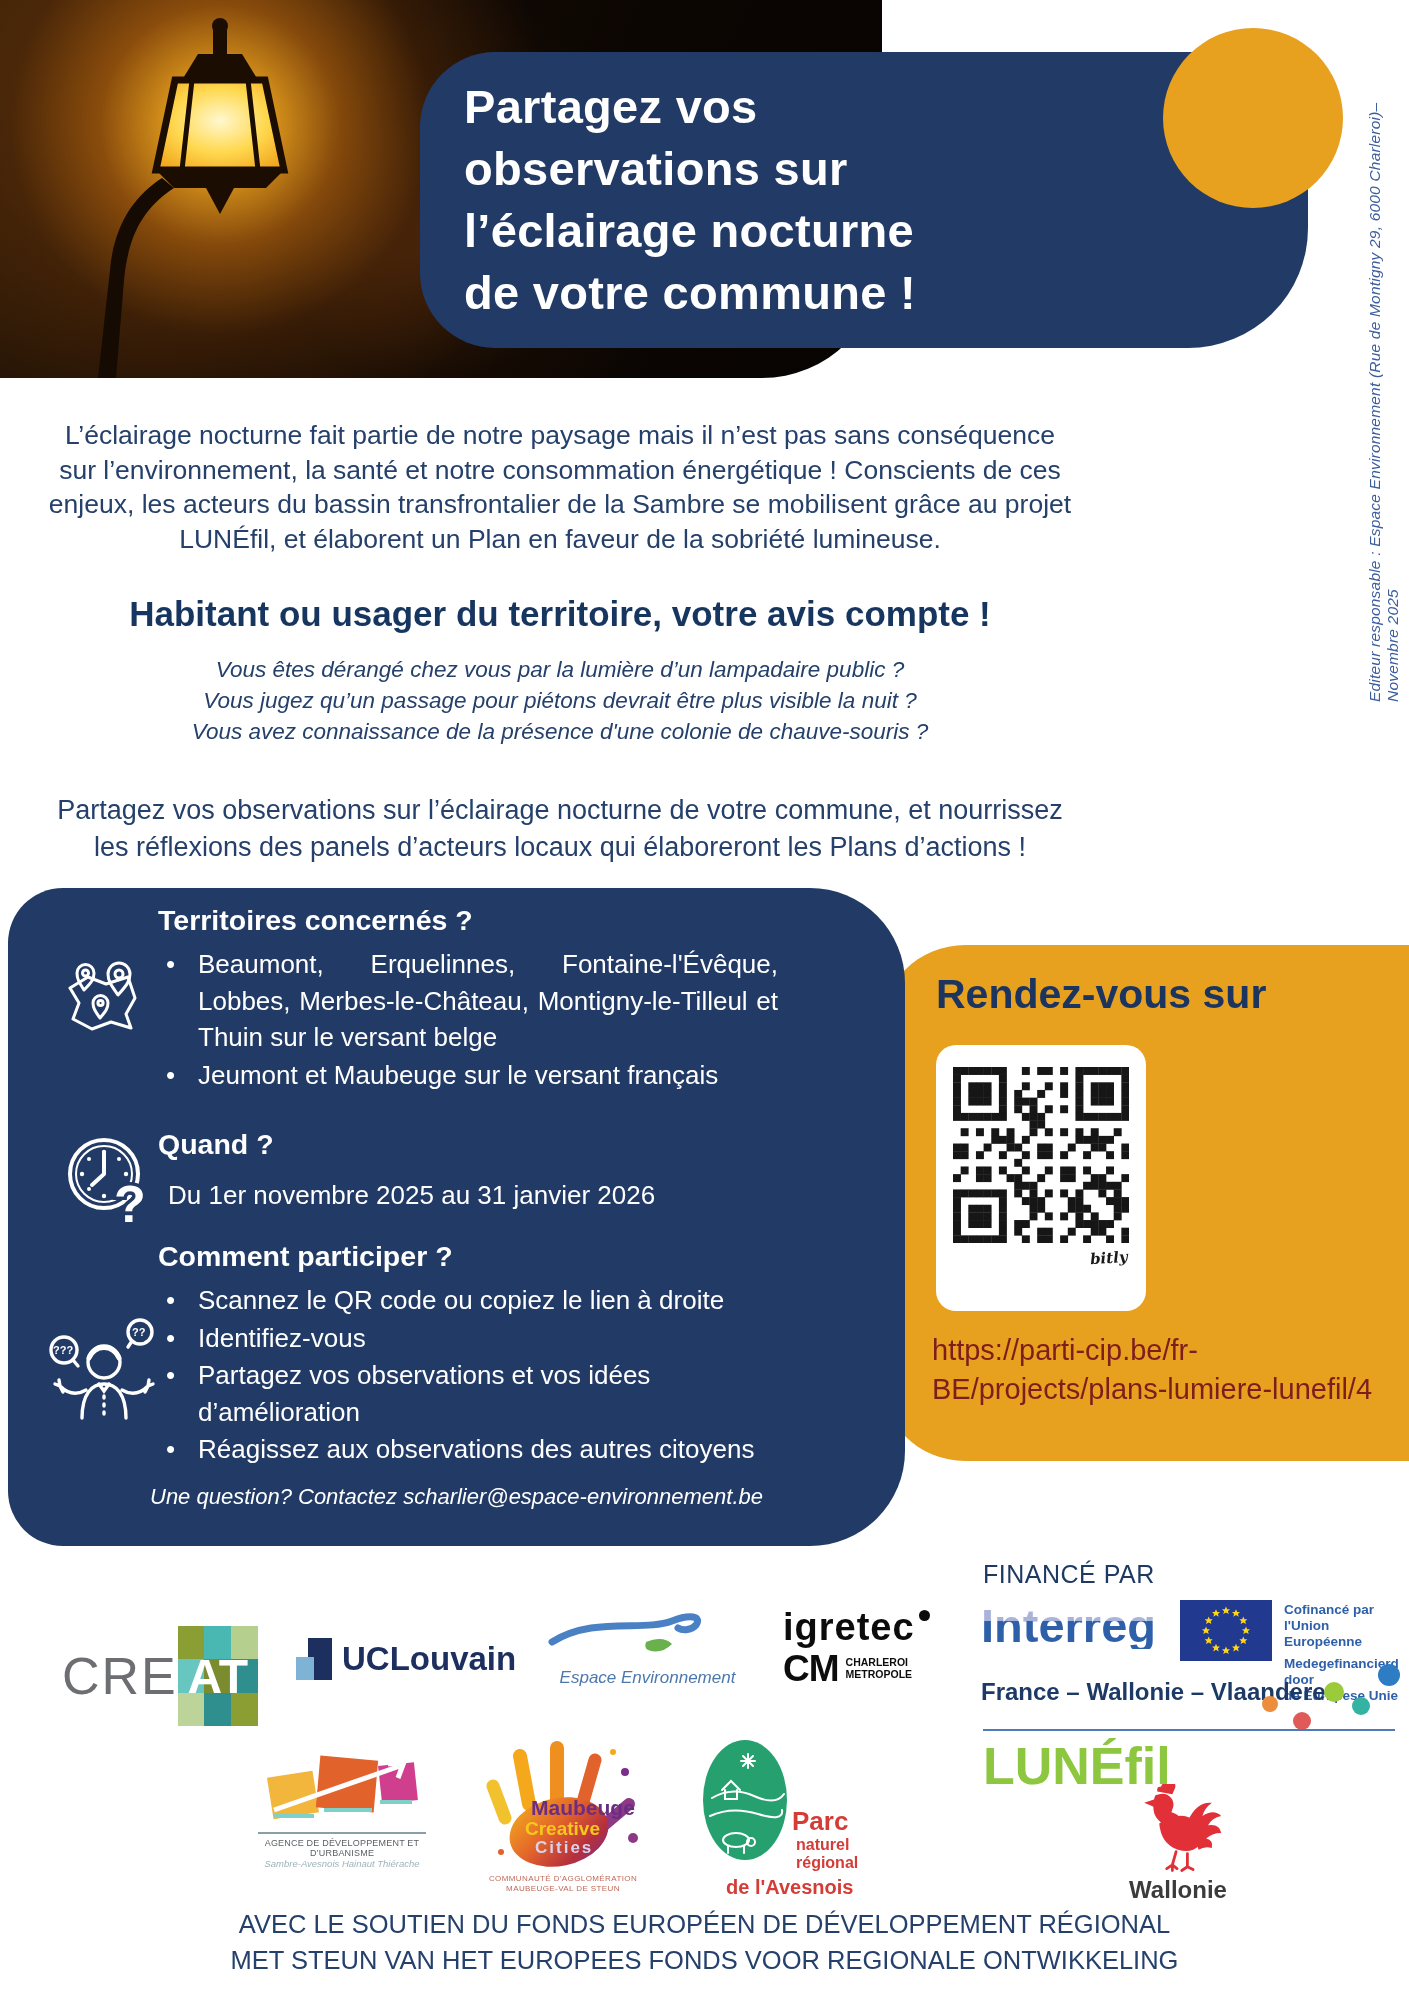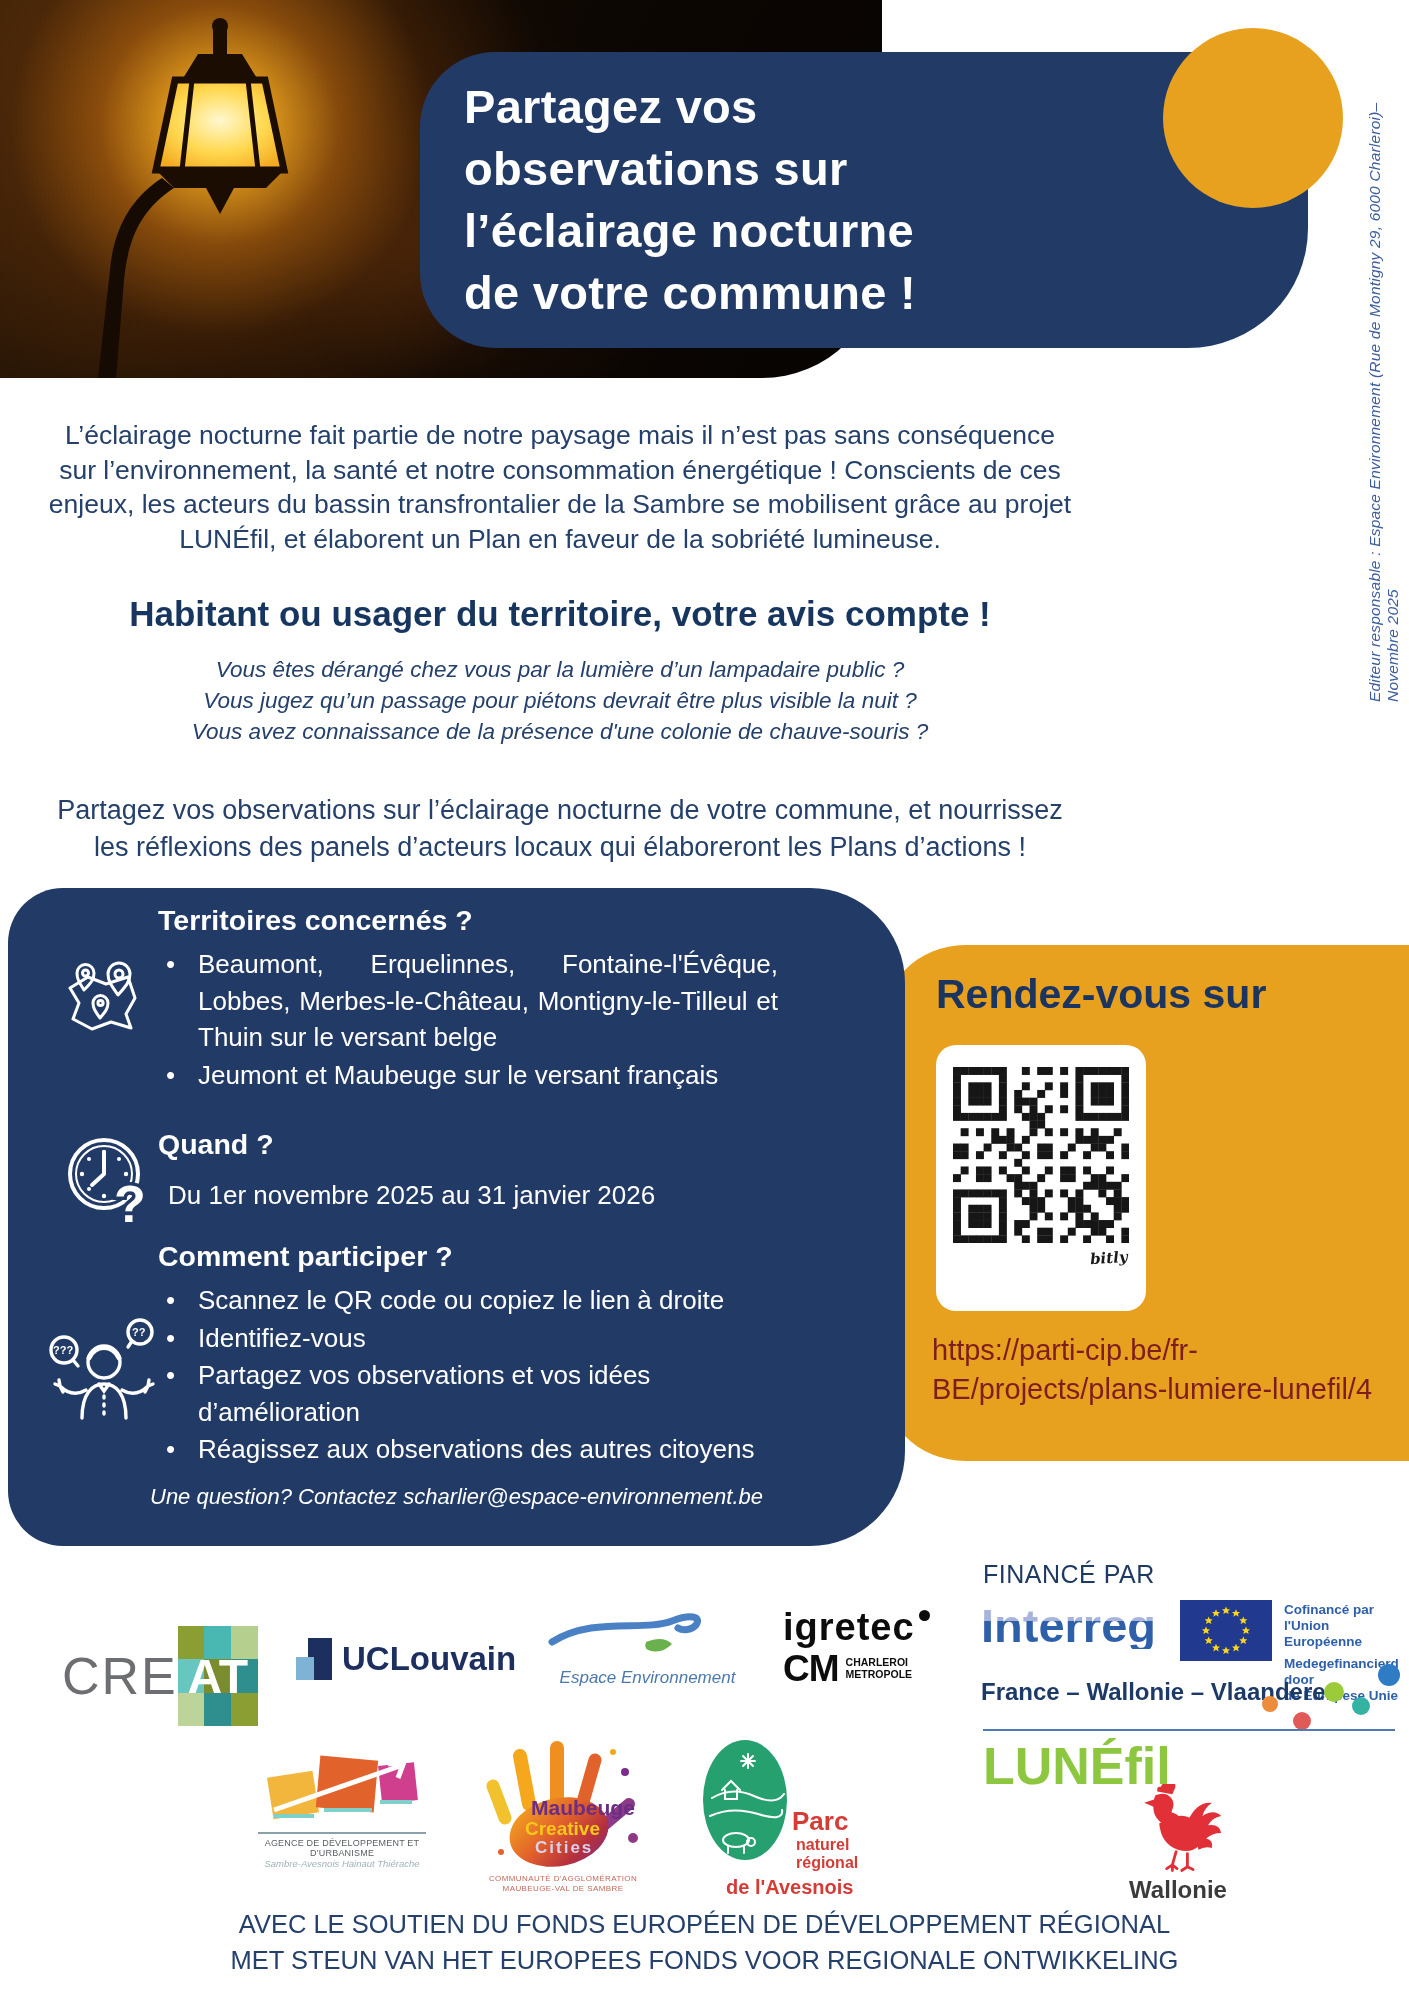--- a/index.html
+++ b/index.html
@@ -609,21 +609,21 @@
           <circle cx="150" cy="98" r="5" fill="#8d3a86"></circle>
         <circle cx="18" cy="112" r="3" fill="#e2622b"></circle>
           <circle cx="130" cy="12" r="3" fill="#f5a81c"></circle>
       </svg>
       <span class="m1">Maubeuge</span>
       <span class="m2">Creative</span>
       <span class="m3">Cities</span>
     </div>
     <div class="m-cap">
       <div>COMMUNAUTÉ D'AGGLOMÉRATION</div>
-      <div>MAUBEUGE-VAL DE SAMBRE</div>
+      <div>MAUBEUGE-VAL DE STEUN</div>
     </div>
   </div>
 
   <div class="parc">
     <svg width="90" height="145" viewBox="0 0 90 145">
       <ellipse cx="45" cy="64" rx="42" ry="60" fill="#27a070"></ellipse>
       <g stroke="#fff" stroke-width="2" fill="none" stroke-linecap="round">
         <path d="M48,18 v14 M41,25 h14 M43,20 l10,10 M53,20 l-10,10"></path>
         <path d="M12,62 Q32,50 54,60 T84,58"></path>
         <path d="M10,80 Q32,70 58,78 T82,74"></path>

